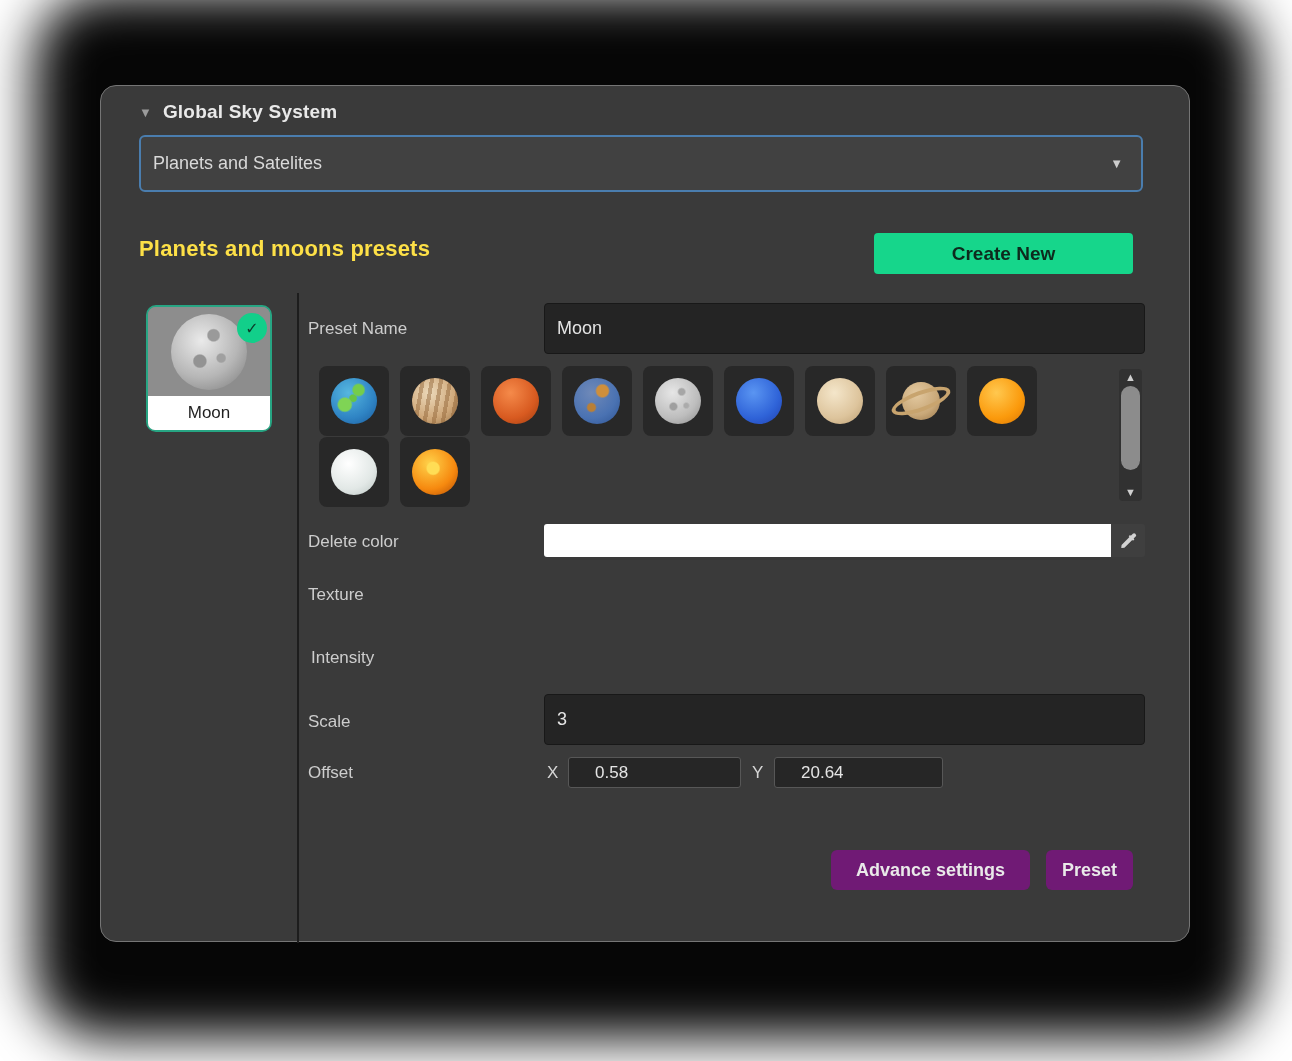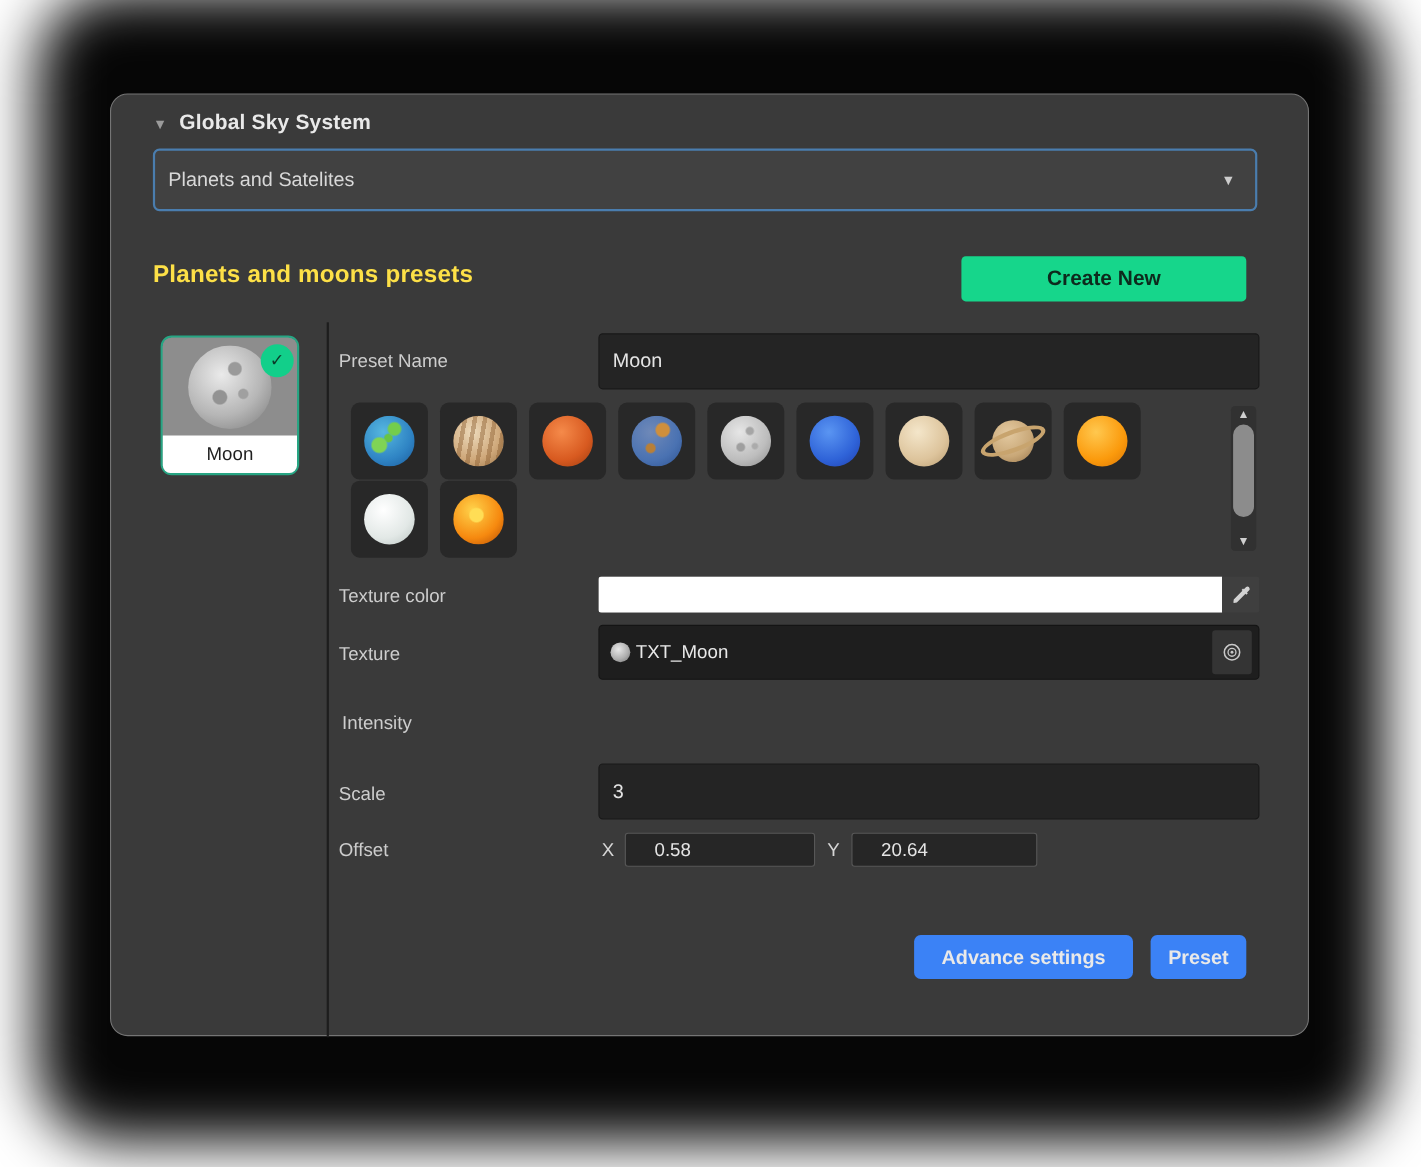--- a/index.html
+++ b/index.html
@@ -92,21 +92,21 @@
   .picker-btn { margin-left:auto; width:36px; height:40px; background:#343434; border-radius:3px;
     display:flex; align-items:center; justify-content:center; cursor:pointer; }
 
   
   .axis-label { position:absolute; color:#d6d6d6; font-size:17px; }
   .mini-field { position:absolute; height:31px; background:#262626; border:1px solid #575757; border-radius:3px; }
   .mini-field input { width:100%; height:100%; background:transparent; border:none; outline:none;
     color:#e4e4e4; font-size:17px; font-family:inherit; padding:0 26px; }
 
   
-  .gray-btn { position:absolute; top:764px; height:40px; background:#3b82f6; border:none; border-radius:6px;
+  .gray-btn { position:absolute; top:764px; height:40px; background:#701a75; border:none; border-radius:6px;
     color:#e9e9e9; font-size:18px; font-weight:bold; font-family:inherit; cursor:pointer; }
 </style>
 </head>
 <body>
 
 <div class="stage">
   <div class="shadow-blob"></div>
 
   <div class="panel">
 
@@ -174,42 +174,31 @@
           <span class="sphere" style="background: radial-gradient(circle at 46% 42%, rgb(255, 221, 85) 0px, rgb(255, 221, 85) 16%, rgba(0, 0, 0, 0) 20%), radial-gradient(circle at 38% 32%, rgb(255, 210, 74), rgb(246, 137, 15) 60%, rgb(177, 74, 4));"></span>
         </div>
       </div>
 
     <div class="scrollbar">
       <span class="scroll-arrow">▲</span>
       <div class="scroll-thumb"></div>
       <span class="scroll-arrow" style="margin-top:auto;">▼</span>
     </div>
 
-    <div class="f-label lh32" style="left:207px; top:440px;">Texture color</div>
+    <div class="f-label lh32" style="left:207px; top:440px;">Delete color</div>
     <div class="color-strip">
       <div class="color-swatch"></div>
       <div class="eyedrop-seg">
         <svg width="18" height="18" viewBox="0 0 16 16">
           <path d="M15 2.6c0-.9-.7-1.6-1.6-1.6-.4 0-.8.2-1.1.5L10.5 3.3l-.7-.7-1.2 1.2.7.7-7 7-.3 2.3c0 .3.2.5.5.5l2.3-.3 7-7 .7.7 1.2-1.2-.7-.7 1.8-1.8c.3-.3.5-.7.5-1.1z" fill="#d2d2d2"></path>
         </svg>
       </div>
     </div>
 
     <div class="f-label lh50" style="left:207px; top:484px;">Texture</div>
-    <div class="texture-field">
-      <span class="texture-thumb"></span>
-      <span class="texture-name">TXT_Moon</span>
-      <span class="picker-btn">
-        <svg width="20" height="20" viewBox="0 0 20 20">
-          <circle cx="10" cy="10" r="7" fill="none" stroke="#c8c8c8" stroke-width="1.4"></circle>
-          <circle cx="10" cy="10" r="3.6" fill="none" stroke="#c8c8c8" stroke-width="1.2"></circle>
-          <circle cx="10" cy="10" r="1.3" fill="#c8c8c8"></circle>
-        </svg>
-      </span>
-    </div>
 
     <div class="f-label lh50" style="left:210px; top:547px;">Intensity</div>
 
     <div class="f-label lh50" style="left:207px; top:611px;">Scale</div>
     <div class="field" style="left:443px; top:608px; width:601px; height:51px;">
       <input type="text" value="3" style="">
     </div>
 
     <div class="f-label lh30" style="left:207px; top:672px;">Offset</div>
     <span class="axis-label lh30" style="left:446px; top:672px; height:30px; line-height:30px;">X</span>

